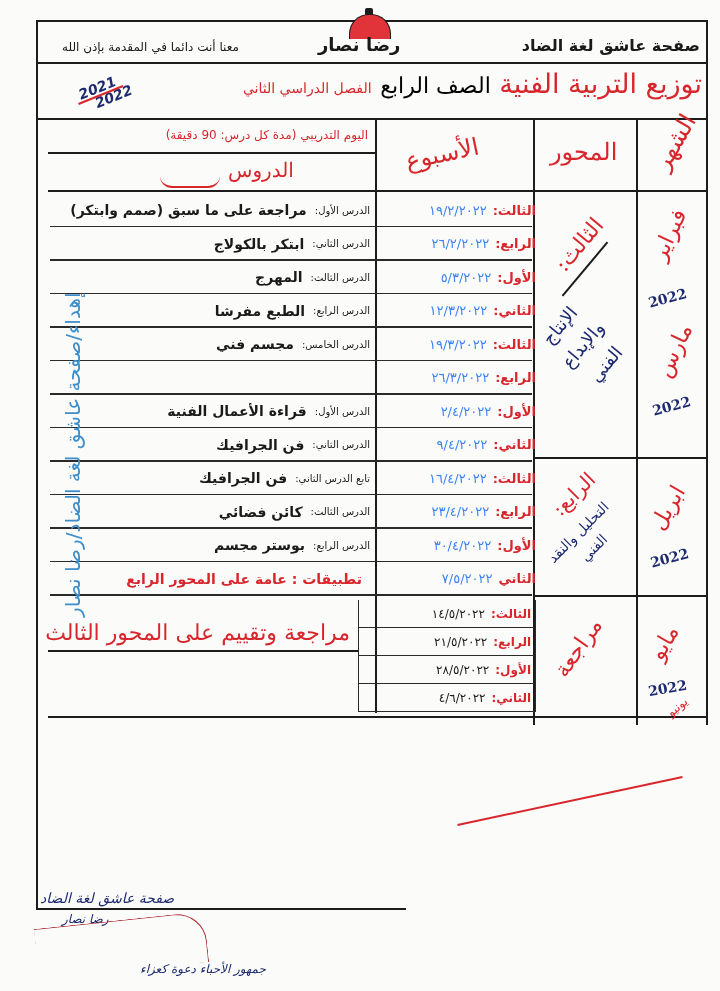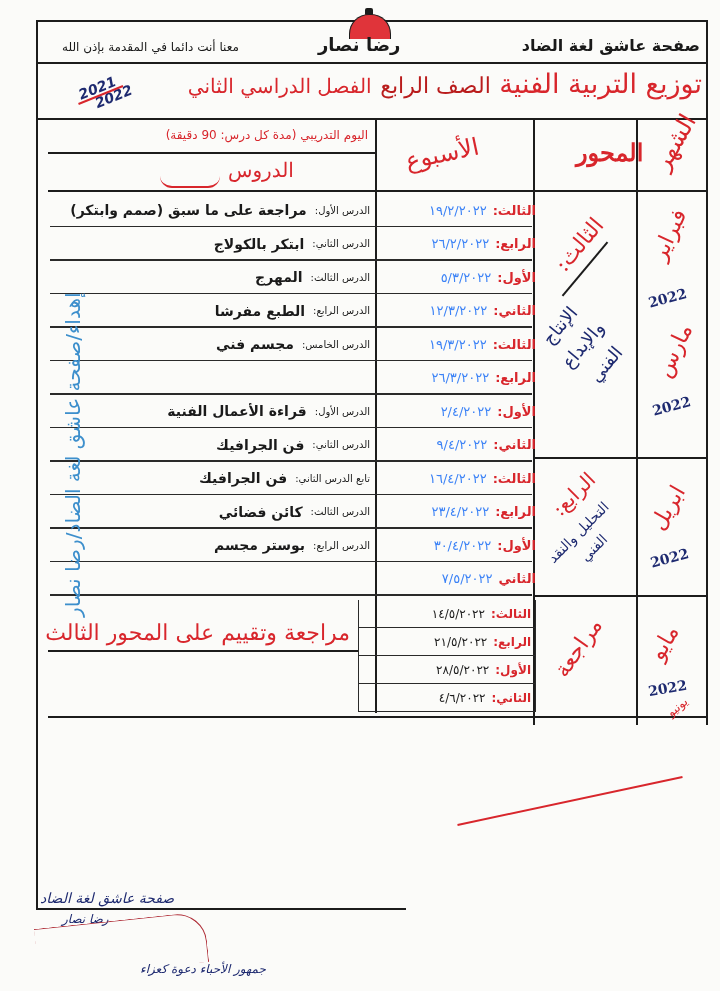--- a/index.html
+++ b/index.html
@@ -20,21 +20,21 @@
   .bell .knob { position: absolute; left: 20px; top: 0; width: 8px; height: 8px; background: #1c1c1c; border-radius: 2px; }
   .top-right { position: absolute; right: 20px; top: 36px; font-size: 16px; font-weight: bold; }
   .top-mid { position: absolute; left: 318px; top: 34px; font-size: 18px; font-weight: bold; }
   .top-left { position: absolute; left: 62px; top: 40px; font-size: 12px; }
 
   .title {
     position: absolute; right: 18px; top: 68px; font-size: 27px;
     font-family: "DejaVu Serif", serif; direction: rtl; white-space: nowrap;
   }
   .red { color: #d8262c; }
-  .blue { color: #b91c1c; }
+  .blue { color: #000000; }
   .navy { color: #1e2a70; }
   .year { position: absolute; left: 80px; top: 78px; font-size: 14px; color: #1e2a70; transform: rotate(-22deg); font-style: italic; font-weight: bold; line-height: 14px; }
   .year .strike { position: absolute; left: -4px; top: 14px; width: 48px; height: 2px; background: #d8262c; transform: rotate(0deg); }
 
   
   .vline { position: absolute; width: 2px; background: #1c1c1c; }
   .hline { position: absolute; height: 2px; background: #1c1c1c; }
 
   .col-head { position: absolute; font-size: 24px; color: #d8262c; font-family: "DejaVu Serif", serif; }
   .sub-head { position: absolute; font-size: 12px; direction: rtl; white-space: nowrap; }
@@ -82,35 +82,35 @@
   </div>
   <div class="top-right rtl">صفحة عاشق لغة الضاد</div>
   <div class="top-mid rtl">رضا نصار</div>
   <div class="top-left rtl">معنا أنت دائما في المقدمة بإذن الله</div>
   <div class="hline" style="left:36px; top:62px; width:672px;"></div>
 
   <div class="title">
     <span class="red">توزيع</span>
     <span class="red">التربية الفنية</span>
     <span class="blue" style="font-size:22px;">الصف الرابع</span>
-    <span class="red" style="font-size:20px;">الفصل الدراسي الثاني</span>
+    <span class="red" style="font-size:14px;">الفصل الدراسي الثاني</span>
   </div>
   <div class="year">
     <div>2021</div>
     <div style="margin-left:12px;">2022</div>
     <div class="strike"></div>
   </div>
   <div class="hline" style="left:36px; top:118px; width:672px;"></div>
 
   <div class="vline" style="left:636px; top:118px; height:607px;"></div>
   <div class="vline" style="left:533px; top:118px; height:607px;"></div>
   <div class="vline" style="left:375px; top:118px; height:595px;"></div>
 
   <div class="col-head" style="left:645px; top:128px; transform:rotate(-60deg); font-size:24px;">الشهر</div>
-  <div class="col-head" style="left:576px; top:138px;font-weight:bold;">المحور</div>
+  <div class="col-head" style="left:550px; top:138px;">المحور</div>
   <div class="col-head" style="left:405px; top:140px; transform:rotate(-12deg);">الأسبوع</div>
 
   <div class="sub-head" style="right:352px; top:128px;">
     <span class="red">اليوم التدريبي</span>
     <span class="red">(مدة كل درس: 90 دقيقة)</span>
   </div>
   <div class="hline" style="left:48px; top:152px; width:327px; height:1.5px;"></div>
   <div class="col-head" style="left:228px; top:158px; font-size:20px;">الدروس</div>
   <div class="abs" style="left:160px; top:176px; width:60px; height:10px; border-bottom:2px solid #d8262c; border-radius:0 0 40px 40px;"></div>
 
@@ -232,20 +232,24 @@
           <span class="lb">الدرس الرابع:</span>
           <span class="lt">بوستر مجسم</span>
         </div>
         <div class="abs" style="left:-10px; bottom:-1px; width:482px; height:1.5px; background:#2a2a2a;"></div>
       </div>
       <div class="row" style="top: 562.5px;">
         <div class="cell-week">
           <span class="wk">الثاني</span>
           <span class="dt">٧/٥/٢٠٢٢</span>
         </div>
+        <div class="cell-lesson app">
+          <span class="lb"></span>
+          <span class="lt">تطبيقات : عامة على المحور الرابع</span>
+        </div>
         <div class="abs" style="left:-10px; bottom:-1px; width:482px; height:1.5px; background:#2a2a2a;"></div>
       </div>
     </div>
 
   <div class="hline" style="left:533px; top:457px; width:175px;"></div>
   <div class="hline" style="left:533px; top:595px; width:175px;"></div>
   <div class="hline" style="left:48px; top:716px; width:660px;"></div>
 
   <div class="month red" style="left:642px; top:222px; font-size:22px; transform:rotate(-65deg);">فبراير</div>
   <div class="month navy" style="left:648px; top:290px; font-size:14px; font-weight:bold; transform:rotate(-15deg);">2022</div>

